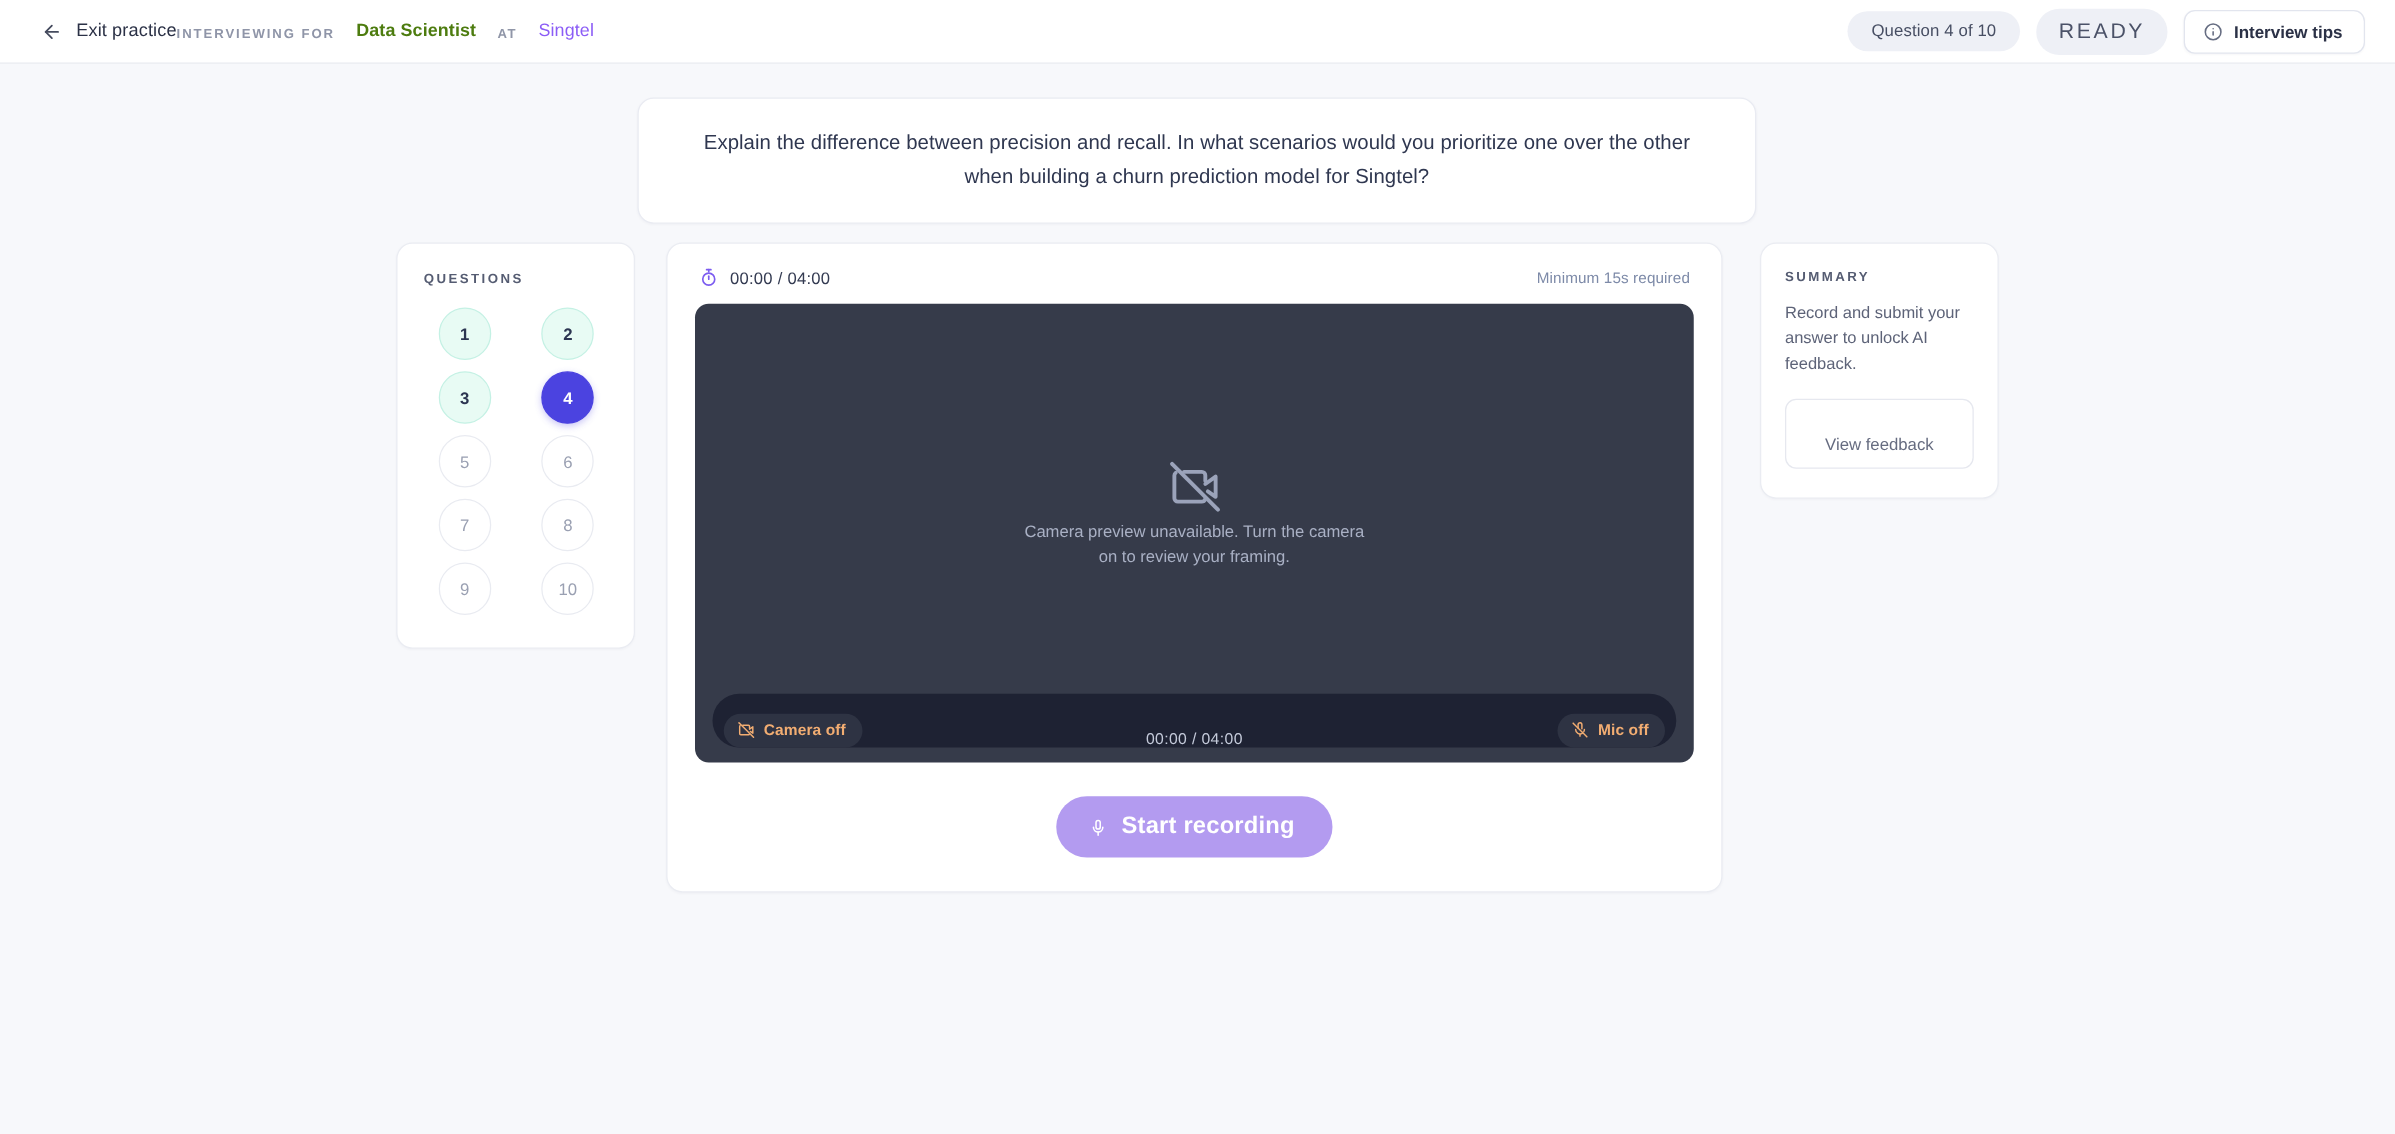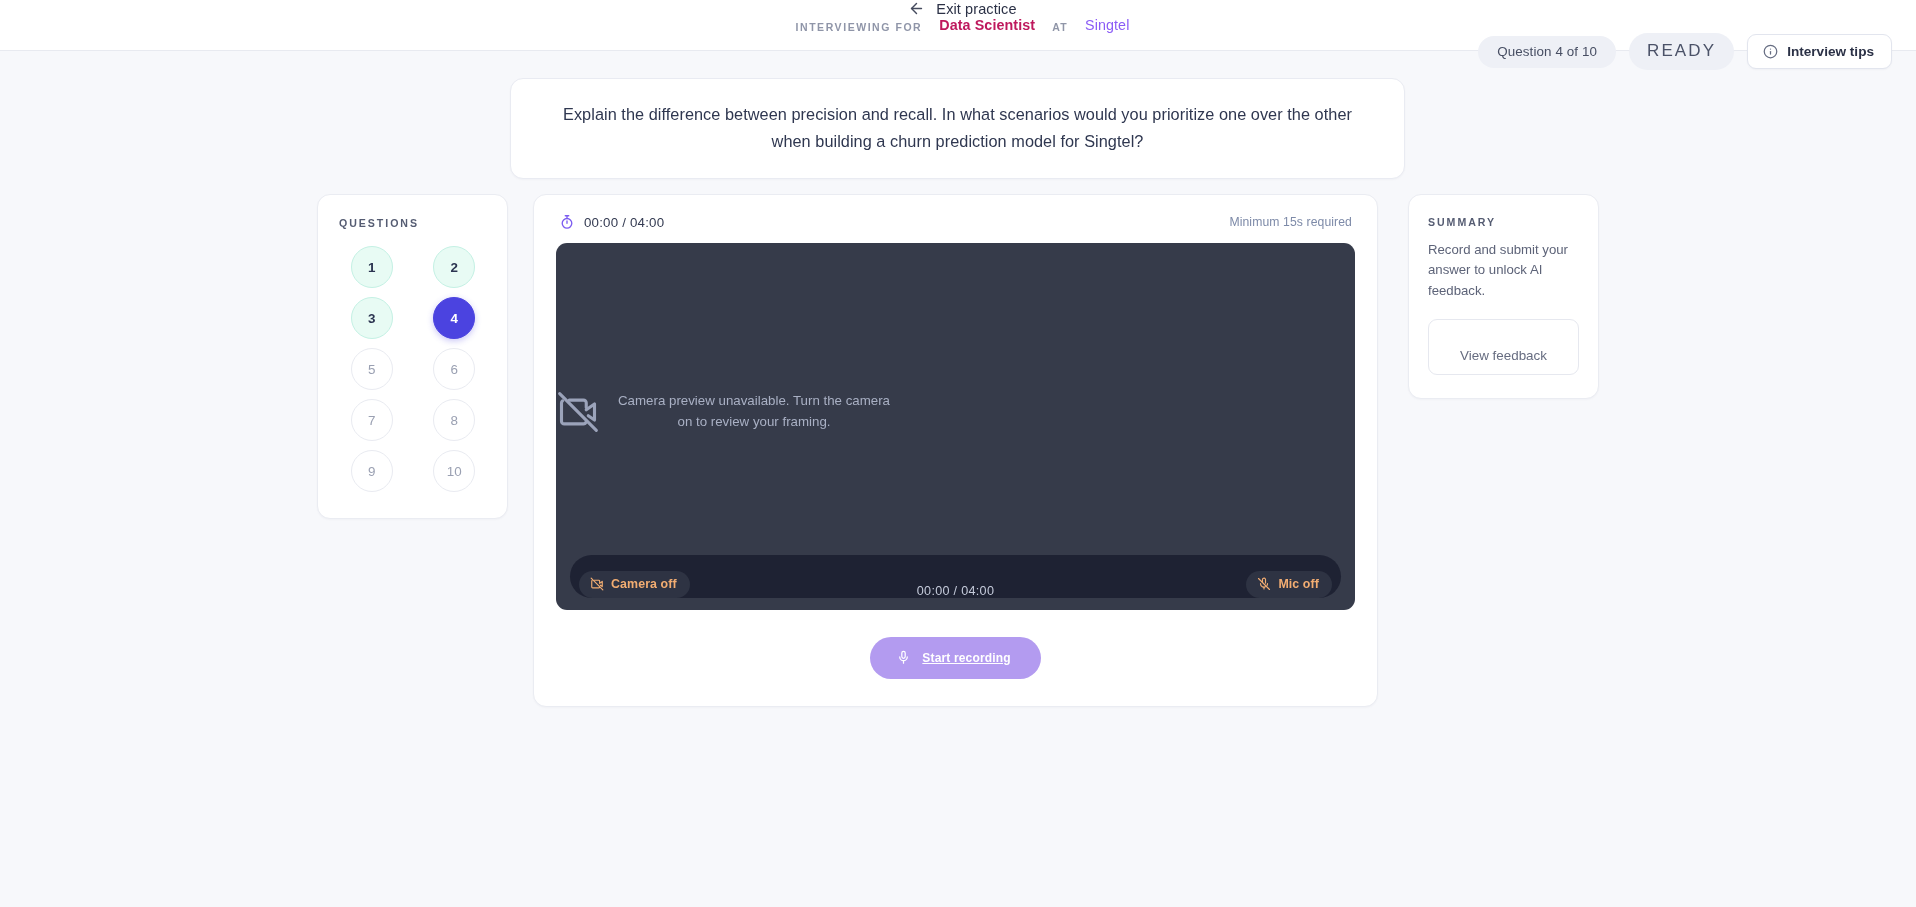--- a/index.html
+++ b/index.html
@@ -20,21 +20,20 @@
 
   
   .topbar {
     height: 51px;
     background: #ffffff;
     border-bottom: 1px solid #e8eaf0;
     display: flex;
     align-items: center;
     padding: 0 24px 0 33px;
     position: relative;
-    flex-direction: column;
   }
 
   .exit-practice {
     display: flex;
     align-items: center;
     gap: 11px;
     cursor: pointer;
     background: none;
     border: none;
     font-family: inherit;
@@ -60,21 +59,21 @@
   .crumb-eyebrow {
     font-size: 10.5px;
     letter-spacing: 1.55px;
     color: #8f95a8;
     font-weight: 600;
     text-transform: uppercase;
   }
   .crumb-role {
     font-size: 14.3px;
     font-weight: 700;
-    color: #be185d;
+    color: #4d7c0f;
     letter-spacing: .1px;
   }
   .crumb-at {
     font-size: 10.5px;
     letter-spacing: 1.3px;
     color: #9096a8;
     font-weight: 600;
   }
   .crumb-company {
     font-size: 14.3px;
@@ -242,23 +241,23 @@
     background: #363b4a;
     border-radius: 11px;
     overflow: hidden;
   }
   .video-center {
     position: absolute;
     left: 0; right: 0;
     top: 46%;
     transform: translateY(-50%);
     display: flex;
-    flex-direction: row;
-    align-items: center;
-    gap: 14px;
+    flex-direction: column;
+    align-items: center;
+    gap: 4px;
   }
   .cam-off-big { width: 44px; height: 44px; display: block; color: #9ba3ba; }
   .video-msg {
     font-size: 13.3px;
     line-height: 1.55;
     color: #a9b0c4;
     text-align: center;
     max-width: 280px;
   }
 
@@ -303,26 +302,25 @@
   }
   .btn-record {
     display: flex;
     align-items: center;
     gap: 11px;
     background: #b39bf0;
     border: none;
     border-radius: 999px;
     padding: 13px 30px 14px 26px;
     color: #ffffff;
-    font-size: 12px;
+    font-size: 19px;
     font-weight: 700;
     letter-spacing: .15px;
     cursor: pointer;
     font-family: inherit;
-    text-decoration: underline;
   }
   .btn-record .mic-icon { width: 15px; height: 15px; display: block; color: #ffffff; }
 
   
   .summary-card {
     position: absolute;
     left: 1408px;
     top: 194px;
     width: 191px;
     background: #ffffff;

